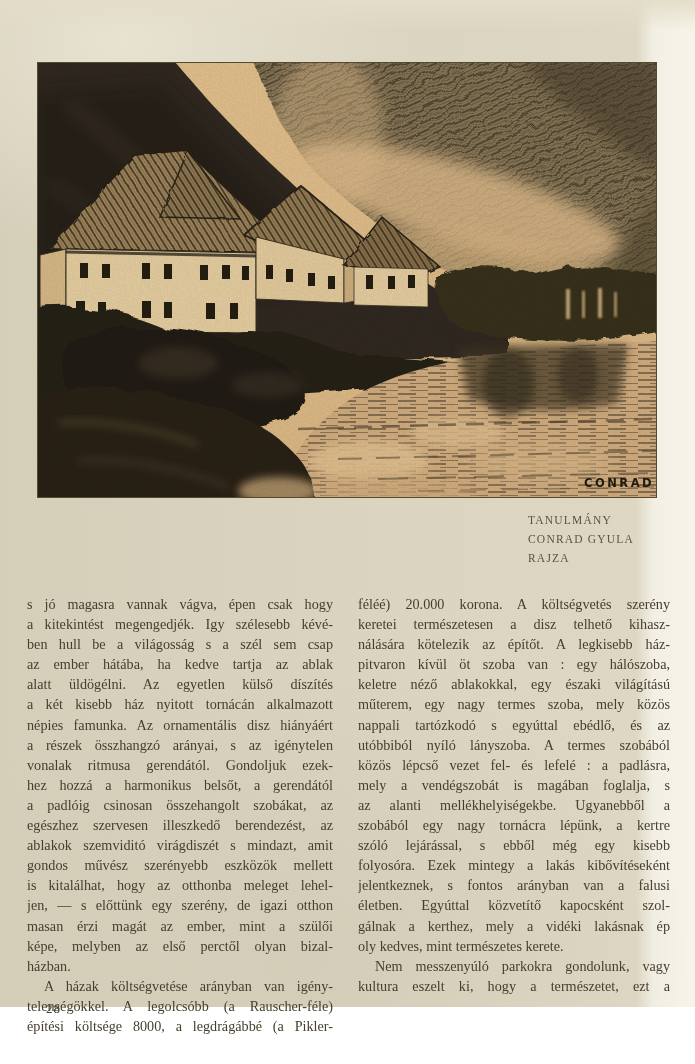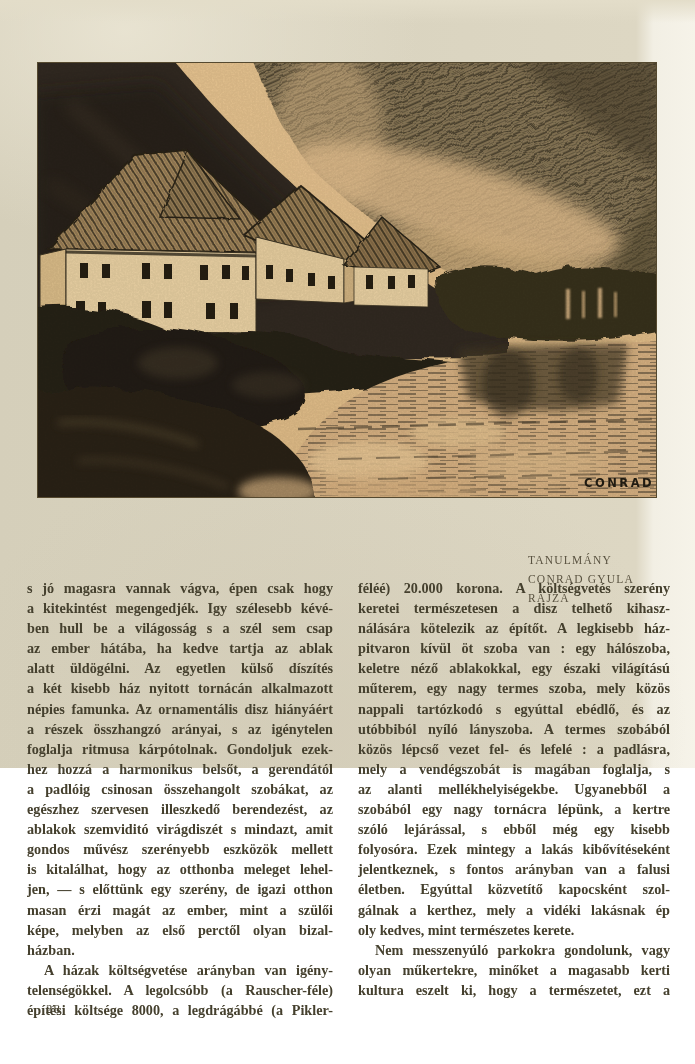--- a/index.html
+++ b/index.html
@@ -1,41 +1,40 @@
 <!DOCTYPE html>
 <html><head>
 <meta charset="utf-8">
 <style>
   html,body{margin:0;padding:0;}
   body{
     width:695px;height:1064px;overflow:hidden;
     font-family:"Liberation Serif",serif;
   }
   .page{
-    position:relative;width:695px;height:768px;
+    position:relative;width:695px;height:1007px;
     background:
       linear-gradient(180deg, #e3ddc9 0%, rgba(227,221,201,0) 3%),
       radial-gradient(ellipse 420px 300px at 18% 4%, rgba(236,231,214,.8), rgba(236,231,214,0) 70%),
       radial-gradient(ellipse 500px 400px at 45% 95%, rgba(206,199,178,.5), rgba(206,199,178,0) 75%),
       linear-gradient(90deg, #d5cfba 0%, #dad4c0 55%, #ddd7c3 91.5%, #f2efe4 94%, #f6f3e9 100%);
   }
   .plate{
     position:absolute;left:37px;top:62px;width:618px;height:434px;
     border:1px solid #55492f;
     background:#ebc894;
   }
   .plate svg{display:block;width:618px;height:434px;}
   .caption{
     position:absolute;left:528px;top:511px;width:150px;
     font-size:11.5px;line-height:19px;letter-spacing:1.2px;
     color:#5a5341;
-    margin-top:40px;
   }
   .columns{position:absolute;left:27px;top:578px;width:643px;color:#45402e;}
-  .col{position:absolute;top:0;font-weight:bold;}
+  .col{position:absolute;top:16px;}
   .col-left{left:0;width:306px;}
   .col-right{left:331px;width:312px;}
   .textline{
     font-size:14.2px;height:20.1px;line-height:20.1px;
     text-align:justify;text-align-last:justify;
     overflow:hidden;white-space:nowrap;
   }
   .textline.parend{text-align-last:left;}
   .textline.indent{text-indent:17px;}
   .page-number{
@@ -222,21 +221,21 @@
   <div class="columns">
     <div class="col col-left">
         <div class="textline">s jó magasra vannak vágva, épen csak hogy</div>
         <div class="textline">a kitekintést megengedjék. Igy szélesebb kévé-</div>
         <div class="textline">ben hull be a világosság s a szél sem csap</div>
         <div class="textline">az ember hátába, ha kedve tartja az ablak</div>
         <div class="textline">alatt üldögélni. Az egyetlen külső díszítés</div>
         <div class="textline">a két kisebb ház nyitott tornácán alkalmazott</div>
         <div class="textline">népies famunka. Az ornamentális disz hiányáért</div>
         <div class="textline">a részek összhangzó arányai, s az igénytelen</div>
-        <div class="textline">foglalja ritmusa kárpótolnak. Gondoljuk ezek-</div>
+        <div class="textline">vonalak ritmusa gerendától. Gondoljuk ezek-</div>
         <div class="textline">hez hozzá a harmonikus belsőt, a gerendától</div>
         <div class="textline">a padlóig csinosan összehangolt szobákat, az</div>
         <div class="textline">egészhez szervesen illeszkedő berendezést, az</div>
         <div class="textline">ablakok szemviditó virágdiszét s mindazt, amit</div>
         <div class="textline">gondos művész szerényebb eszközök mellett</div>
         <div class="textline">is kitalálhat, hogy az otthonba meleget lehel-</div>
         <div class="textline">jen, — s előttünk egy szerény, de igazi otthon</div>
         <div class="textline">masan érzi magát az ember, mint a szülői</div>
         <div class="textline">képe, melyben az első perctől olyan bizal-</div>
         <div class="textline parend">házban.</div>
@@ -257,20 +256,19 @@
         <div class="textline">mely a vendégszobát is magában foglalja, s</div>
         <div class="textline">az alanti mellékhelyiségekbe. Ugyanebből a</div>
         <div class="textline">szobából egy nagy tornácra lépünk, a kertre</div>
         <div class="textline">szóló lejárással, s ebből még egy kisebb</div>
         <div class="textline">folyosóra. Ezek mintegy a lakás kibővítéseként</div>
         <div class="textline">jelentkeznek, s fontos arányban van a falusi</div>
         <div class="textline">életben. Egyúttal közvetítő kapocsként szol-</div>
         <div class="textline">gálnak a kerthez, mely a vidéki lakásnak ép</div>
         <div class="textline parend">oly kedves, mint természetes kerete.</div>
         <div class="textline indent">Nem messzenyúló parkokra gondolunk, vagy</div>
-        <div class="textline">olyan műkertekre, minőket a magasabb kerti</div>
         <div class="textline">kultura eszelt ki, hogy a természetet, ezt a</div>
       </div>
   </div>
 
   <div class="page-number">28</div>
 
 </div>
 
 </body></html>

